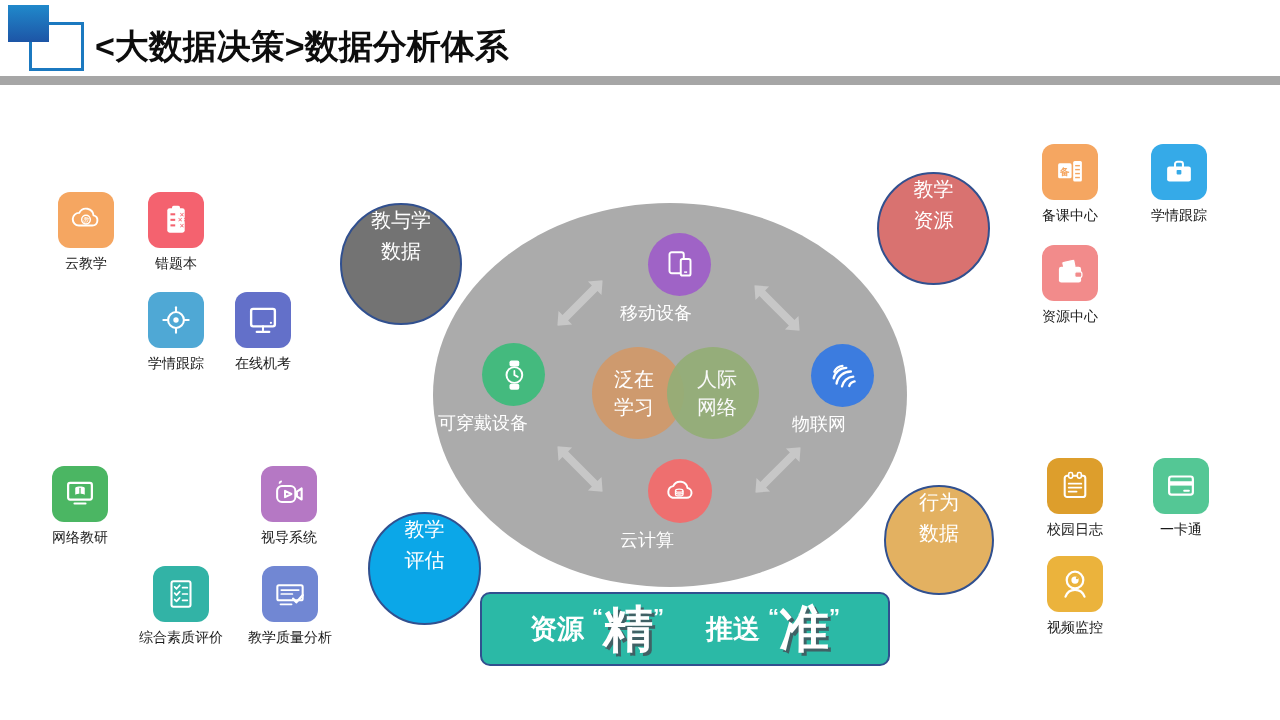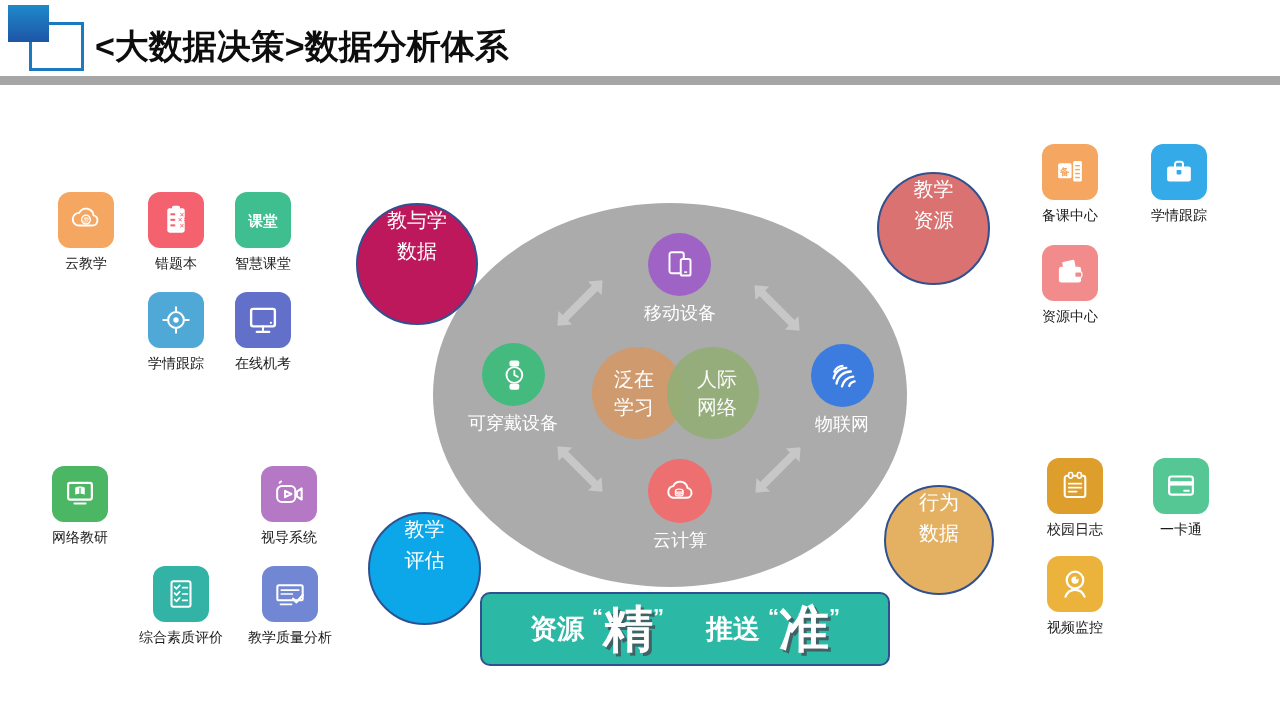--- a/index.html
+++ b/index.html
@@ -16,21 +16,21 @@
 
   
   .app{position:absolute;display:flex;flex-direction:column;align-items:center;}
   .tile{width:56px;height:56px;border-radius:12px;display:flex;align-items:center;justify-content:center;}
   .tile svg{display:block;}
   .app-label{margin-top:7px;font-size:14px;color:#1a1a1a;white-space:nowrap;font-family:Liberation Serif, serif;}
 
   
   .ellipse{position:absolute;left:433px;top:203px;width:474px;height:384px;border-radius:50%;}
   .node{position:absolute;border-radius:50%;display:flex;align-items:center;justify-content:center;z-index:4;}
-  .node-label{position:absolute;color:#fff;font-size:18px;text-align:center;white-space:nowrap;z-index:4;}
+  .node-label{position:absolute;color:#fff;font-size:18px;white-space:nowrap;z-index:4;}
   .venn{position:absolute;width:92px;height:92px;border-radius:50%;display:flex;align-items:center;justify-content:center;
     color:#fff;font-size:20px;line-height:1.4;text-align:center;}
   .arrow{position:absolute;width:64px;height:24px;z-index:3;}
 
   
   .satellite{position:absolute;border-radius:50%;border:2.5px solid #31508F;box-sizing:border-box;
     display:flex;justify-content:center;color:#fff;font-size:20px;line-height:1.55;text-align:center;z-index:5;}
 
   
   .banner{position:absolute;left:480px;top:592px;width:410px;height:74px;border-radius:10px;
@@ -73,28 +73,20 @@
         <rect x="17" y="22.5" width="6" height="2.6" fill="#F4626F"></rect>
         <rect x="17" y="29.5" width="6" height="2.6" fill="#F4626F"></rect>
         <text x="28" y="20" font-size="8" font-weight="bold" fill="#F4626F">✕</text>
         <text x="26" y="27" font-size="8" font-weight="bold" fill="#F4626F">✕✕</text>
         <text x="28" y="34" font-size="8" font-weight="bold" fill="#F4626F">✕</text>
       </svg>
     </div>
     <div class="app-label">错题本</div>
   </div>
 
-  <div class="app" style="left:207px;top:192px;width:112px">
-    <div class="tile" style="background-color: rgb(63, 190, 143);">
-      <svg width="44" height="44" viewBox="0 0 48 48">
-        <text x="24" y="30" font-size="16" font-weight="bold" fill="#fff" text-anchor="middle">课堂</text>
-      </svg>
-    </div>
-    <div class="app-label">智慧课堂</div>
-  </div>
 
   <div class="app" style="left:126px;top:292px;width:100px">
     <div class="tile" style="background-color: rgb(79, 168, 213);">
       <svg width="38" height="38" viewBox="0 0 48 48" fill="none" stroke="#fff" stroke-width="2.6" stroke-linecap="round">
         <circle cx="24" cy="24" r="10"></circle>
         <circle cx="24" cy="24" r="3.4" fill="#fff" stroke="none"></circle>
         <line x1="24" y1="8" x2="24" y2="14"></line>
           <line x1="24" y1="34" x2="24" y2="40"></line>
         <line x1="8" y1="24" x2="14" y2="24"></line>
           <line x1="34" y1="24" x2="40" y2="24"></line>
@@ -306,21 +298,21 @@
   <div class="node" style="left: 648px; top: 459px; width: 64px; height: 64px; background-color: rgb(238, 111, 111);">
     <svg width="36" height="36" viewBox="0 0 48 48">
       <path d="M14 33h19a6.5 6.5 0 0 0 1-12.9A10 10 0 0 0 15 17.5 8 8 0 0 0 14 33z" fill="none" stroke="#fff" stroke-width="2.6" stroke-linejoin="round"></path>
       <ellipse cx="23" cy="23.5" rx="5" ry="2" fill="none" stroke="#fff" stroke-width="1.7"></ellipse>
       <path d="M18 23.5v5c0 1.1 2.2 2 5 2s5-.9 5-2v-5" fill="none" stroke="#fff" stroke-width="1.7"></path>
       <path d="M18 26c0 1.1 2.2 2 5 2s5-.9 5-2" fill="none" stroke="#fff" stroke-width="1.7"></path>
     </svg>
   </div>
   <div class="node-label" style="left:620px;top:528px;width:120px">云计算</div>
 
-  <div class="satellite" style="left: 356px; top: 203px; width: 122px; height: 122px; background-color: #be185d;">
+  <div class="satellite" style="left: 340px; top: 203px; width: 122px; height: 122px; background-color: #737373;">
     <div>
       <div>教与学</div>
       <div>数据</div>
     </div>
   </div>
   <div class="satellite" style="left: 877px; top: 172px; width: 113px; height: 113px; background-color: rgb(217, 114, 112);">
     <div>
       <div>教学</div>
       <div>资源</div>
     </div>

